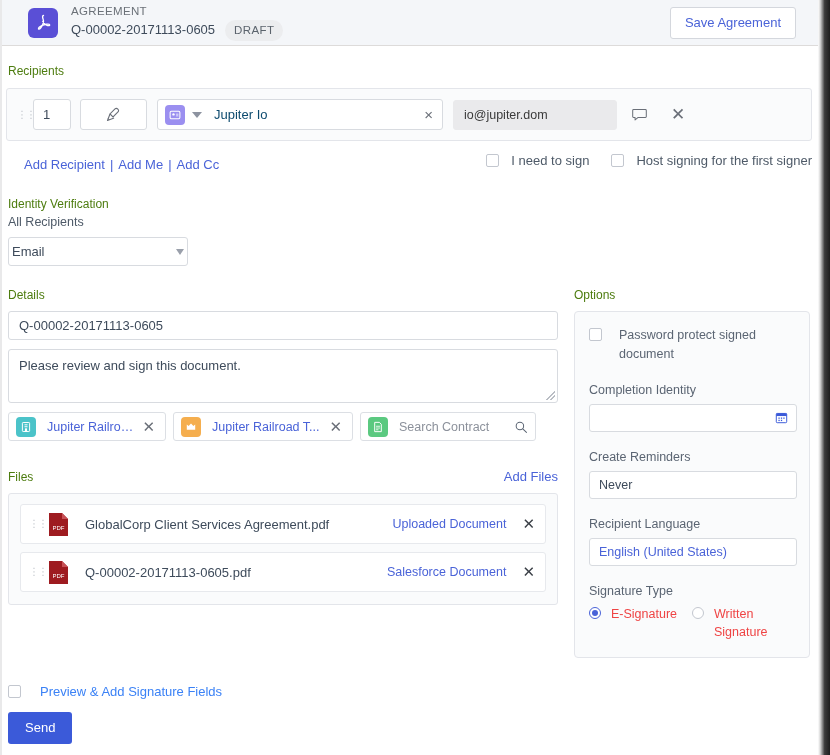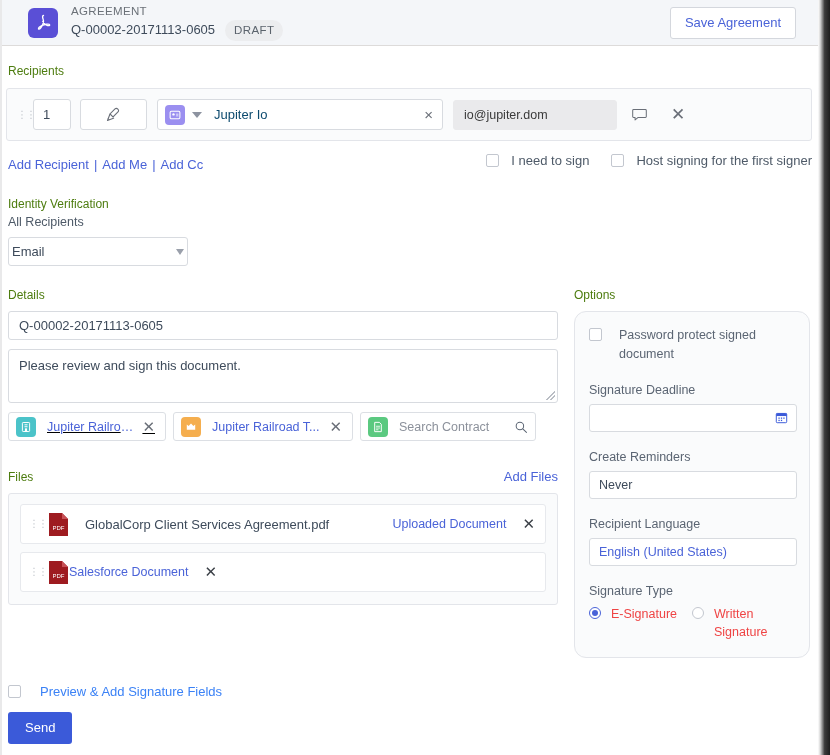--- a/index.html
+++ b/index.html
@@ -145,21 +145,21 @@
     width: 164px; height: 30px;
     background: #eaeaec; border: 1px solid #eaeaec; border-radius: 3px;
     display: flex; align-items: center; padding-left: 10px;
     font-size: 12.5px; color: #3a3a3a;
   }
   .recipient-actions { display: flex; align-items: center; margin-left: 14px; gap: 20px; }
   .icon-btn { cursor: pointer; display: flex; align-items: center; }
 
   .links-row {
     display: flex; align-items: center;
-    padding: 12px 0 0 8px;
+    padding: 12px 0 0 24px;
     position: relative;
     height: 34px;
   }
   .links-row .sep { color: #4a63d8; font-size: 13px; margin: 0 5px; }
   .signing-opts {
     position: absolute; right: 6px; top: 12px;
     display: flex; align-items: center; font-size: 13px; color: #4e5a68;
   }
   .cb {
     width: 13px; height: 13px; border: 1px solid #c3c7cf; background: #fff;
@@ -210,21 +210,21 @@
       linear-gradient(135deg, transparent 72%, #b9bdc4 72%, #b9bdc4 82%, transparent 82%);
     cursor: nwse-resize;
   }
 
   .chips-row { display: flex; margin-top: 9px; gap: 7px; }
   .chip {
     height: 29px;
     border: 1px solid #dcdfe4; background: #fff; border-radius: 3px;
     display: flex; align-items: center; padding: 0 7px;
   }
-  .chip.c1 { width: 158px; text-decoration: underline; }
+  .chip.c1 { width: 158px; }
   .chip.c2 { width: 180px; }
   .chip.c3 { width: 176px; }
   .chip-text {
     margin-left: 11px; font-size: 12.5px; color: #4a63d8;
     flex: 1 1 auto; white-space: nowrap; overflow: hidden; text-overflow: ellipsis;
   }
   .chip-text.placeholder { color: #8c919b; }
 
   
   .files-head {
@@ -244,21 +244,21 @@
   .file-row:last-child { margin-bottom: 0; }
   .pdf-doc-icon { width: 21px; height: 25px; flex: 0 0 auto; margin-left: 9px; }
   .file-name { margin-left: 16px; font-size: 13px; color: #3e4b5b; flex: 1 1 auto; }
   .file-src { font-size: 12.5px; color: #4a63d8; margin-right: 16px; white-space: nowrap; }
   .file-x { font-size: 15px; color: #3a3f46; cursor: pointer; user-select: none; }
 
   
   .options-card {
     margin-top: 9px;
     width: 236px;
-    border: 1px solid #e3e5ea; background: #fafbfc; border-radius: 12px;
+    border: 1px solid #e3e5ea; background: #fafbfc; border-radius: 4px;
     padding: 14px 14px 16px;
   }
   .opt-label { font-size: 12.5px; color: #5b6573; }
   .opt-group { margin-top: 18px; }
   .opt-group:first-child { margin-top: 0; }
   .opt-checkline { display: flex; align-items: flex-start; }
   .opt-checkline .cb { margin-top: 2px; }
   .opt-checkline .txt { margin-left: 17px; font-size: 12.5px; color: #5b6573; line-height: 1.55; }
   .opt-input {
     width: 208px; height: 28px; margin-top: 7px;
@@ -464,39 +464,40 @@
 
           <div class="file-row">
             <span class="drag-dots">⋮⋮</span>
             <span class="pdf-doc-icon">
               <svg width="21" height="25" viewBox="0 0 21 25" aria-hidden="true">
                 <path d="M1 1h13l6 6v17H1z" fill="#9e1b20"></path>
                 <path d="M14 1l6 6h-6z" fill="#c75156"></path>
                 <text x="10.5" y="17.5" font-family="Liberation Sans, sans-serif" font-size="6" fill="#ffffff" text-anchor="middle">PDF</text>
               </svg>
             </span>
+            <span class="file-name">Q-00002-20171113-0605.pdf</span>
             <span class="file-src">Salesforce Document</span>
             <span class="file-x">✕</span>
           </div>
 
         </div>
       </div>
 
       <div class="col-right">
         <h2 class="section-title">Options</h2>
 
         <div class="options-card">
 
           <div class="opt-group opt-checkline">
             <span class="cb"></span>
             <span class="txt">Password protect signed document</span>
           </div>
 
           <div class="opt-group">
-            <div class="opt-label">Signature Deadline</div>
+            <div class="opt-label">Completion Identity</div>
             <div class="opt-input">
               <span></span>
               <span style="margin-left:auto; display:flex;">
                 <svg width="13" height="13" viewBox="0 0 16 16" aria-hidden="true">
                   <rect x="1.6" y="3" width="12.8" height="11.4" rx="1.2" fill="none" stroke="#3b5ad9" stroke-width="1.2"></rect>
                   <rect x="1.6" y="3" width="12.8" height="3.2" fill="#3b5ad9"></rect>
                   <rect x="4.2" y="8" width="1.6" height="1.6" fill="#3b5ad9"></rect>
                   <rect x="7.2" y="8" width="1.6" height="1.6" fill="#3b5ad9"></rect>
                   <rect x="10.2" y="8" width="1.6" height="1.6" fill="#3b5ad9"></rect>
                   <rect x="4.2" y="10.8" width="1.6" height="1.6" fill="#3b5ad9"></rect>

